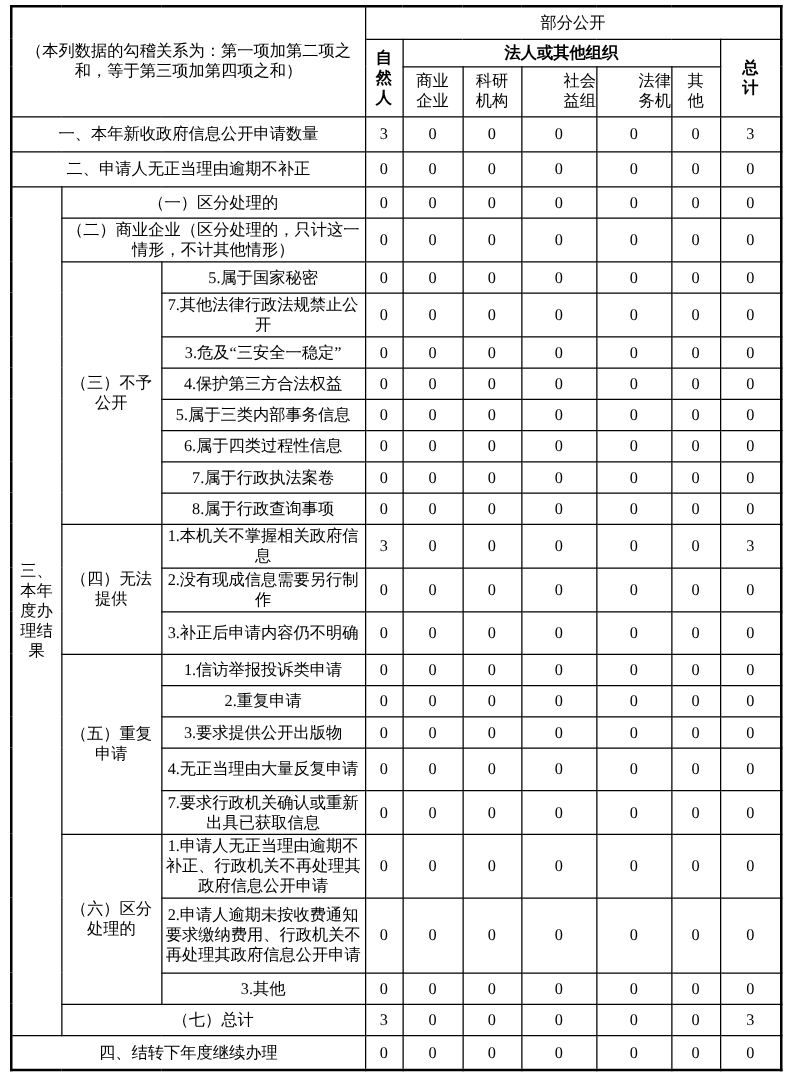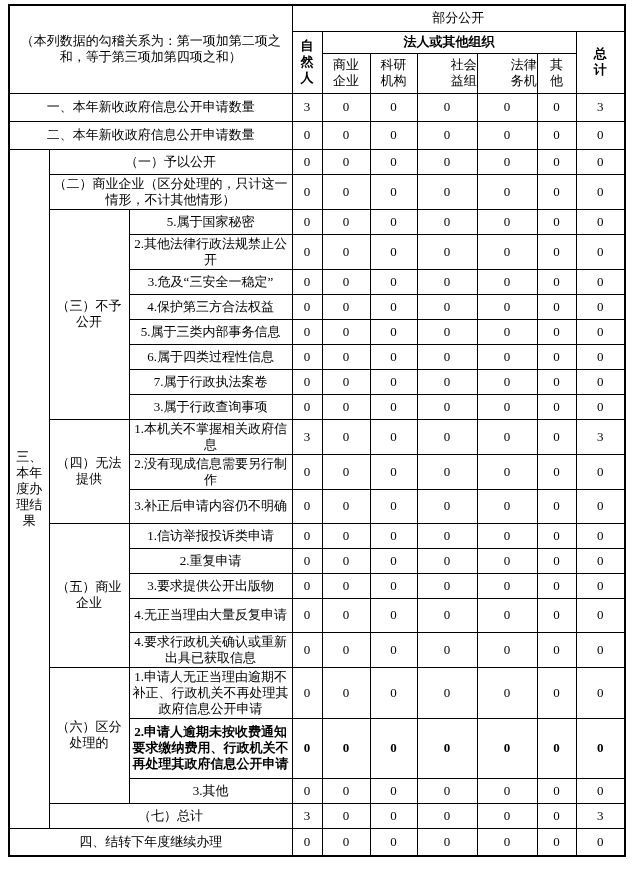--- a/index.html
+++ b/index.html
@@ -42,21 +42,21 @@
   .v2 { display: inline-block; width: 2.15em; word-break: break-all; }
   .v3 { display: inline-block; width: 3.2em; word-break: break-all; margin-left: 30px; }
   
   tr.rhA { height: 26px; }
   tr.rhB { height: 22px; font-weight: bold; }
   tr.rhC { height: 40px; }
   tr.rt  { height: 28px; }
   tr.rs  { height: 25px; }
   tr.rm  { height: 34px; }
   tr.rl  { height: 48px; }
-  tr.rxl { height: 60px; font-weight: bold; }
+  tr.rxl { height: 60px; }
   td.note { font-size: 13px; line-height: 18px; padding: 2px 6px; }
 </style>
 </head>
 <body>
 
 <div class="sheet">
 <table class="report">
   <colgroup>
     <col style="width:40px">
         <col style="width:80px">
@@ -93,33 +93,33 @@
     <td class="num">3</td>
     <td class="num">0</td>
     <td class="num">0</td>
     <td class="num">0</td>
     <td class="num">0</td>
     <td class="num">0</td>
     <td class="num">3</td>
   </tr>
 
   <tr class="rt">
-    <td colspan="3">二、本年新收政府信息公开申请数量</td>
+    <td colspan="3">二、申请人无正当理由逾期不补正</td>
     <td class="num">0</td>
     <td class="num">0</td>
     <td class="num">0</td>
     <td class="num">0</td>
     <td class="num">0</td>
     <td class="num">0</td>
     <td class="num">0</td>
   </tr>
 
   <tr class="rs">
     <td rowspan="22"><span class="v2">三、本年度办理结果</span></td>
-    <td colspan="2">（一）予以公开</td>
+    <td colspan="2">（一）区分处理的</td>
     <td class="num">0</td>
     <td class="num">0</td>
     <td class="num">0</td>
     <td class="num">0</td>
     <td class="num">0</td>
     <td class="num">0</td>
     <td class="num">0</td>
   </tr>
 
   <tr class="rm">
@@ -138,21 +138,21 @@
     <td>5.属于国家秘密</td>
     <td class="num">0</td>
     <td class="num">0</td>
     <td class="num">0</td>
     <td class="num">0</td>
     <td class="num">0</td>
     <td class="num">0</td>
     <td class="num">0</td>
   </tr>
   <tr class="rm">
-    <td>2.其他法律行政法规禁止公开</td>
+    <td>7.其他法律行政法规禁止公开</td>
     <td class="num">0</td>
     <td class="num">0</td>
     <td class="num">0</td>
     <td class="num">0</td>
     <td class="num">0</td>
     <td class="num">0</td>
     <td class="num">0</td>
   </tr>
   <tr class="rs">
     <td>3.危及“三安全一稳定”</td>
@@ -198,21 +198,21 @@
     <td>7.属于行政执法案卷</td>
     <td class="num">0</td>
     <td class="num">0</td>
     <td class="num">0</td>
     <td class="num">0</td>
     <td class="num">0</td>
     <td class="num">0</td>
     <td class="num">0</td>
   </tr>
   <tr class="rs">
-    <td>3.属于行政查询事项</td>
+    <td>8.属于行政查询事项</td>
     <td class="num">0</td>
     <td class="num">0</td>
     <td class="num">0</td>
     <td class="num">0</td>
     <td class="num">0</td>
     <td class="num">0</td>
     <td class="num">0</td>
   </tr>
 
   <tr class="rm">
@@ -241,21 +241,21 @@
     <td class="num">0</td>
     <td class="num">0</td>
     <td class="num">0</td>
     <td class="num">0</td>
     <td class="num">0</td>
     <td class="num">0</td>
     <td class="num">0</td>
   </tr>
 
   <tr class="rs">
-    <td rowspan="5">（五）商业企业</td>
+    <td rowspan="5">（五）重复申请</td>
     <td>1.信访举报投诉类申请</td>
     <td class="num">0</td>
     <td class="num">0</td>
     <td class="num">0</td>
     <td class="num">0</td>
     <td class="num">0</td>
     <td class="num">0</td>
     <td class="num">0</td>
   </tr>
   <tr class="rs">
@@ -282,21 +282,21 @@
     <td>4.无正当理由大量反复申请</td>
     <td class="num">0</td>
     <td class="num">0</td>
     <td class="num">0</td>
     <td class="num">0</td>
     <td class="num">0</td>
     <td class="num">0</td>
     <td class="num">0</td>
   </tr>
   <tr class="rm">
-    <td>4.要求行政机关确认或重新出具已获取信息</td>
+    <td>7.要求行政机关确认或重新出具已获取信息</td>
     <td class="num">0</td>
     <td class="num">0</td>
     <td class="num">0</td>
     <td class="num">0</td>
     <td class="num">0</td>
     <td class="num">0</td>
     <td class="num">0</td>
   </tr>
 
   <tr class="rl">

